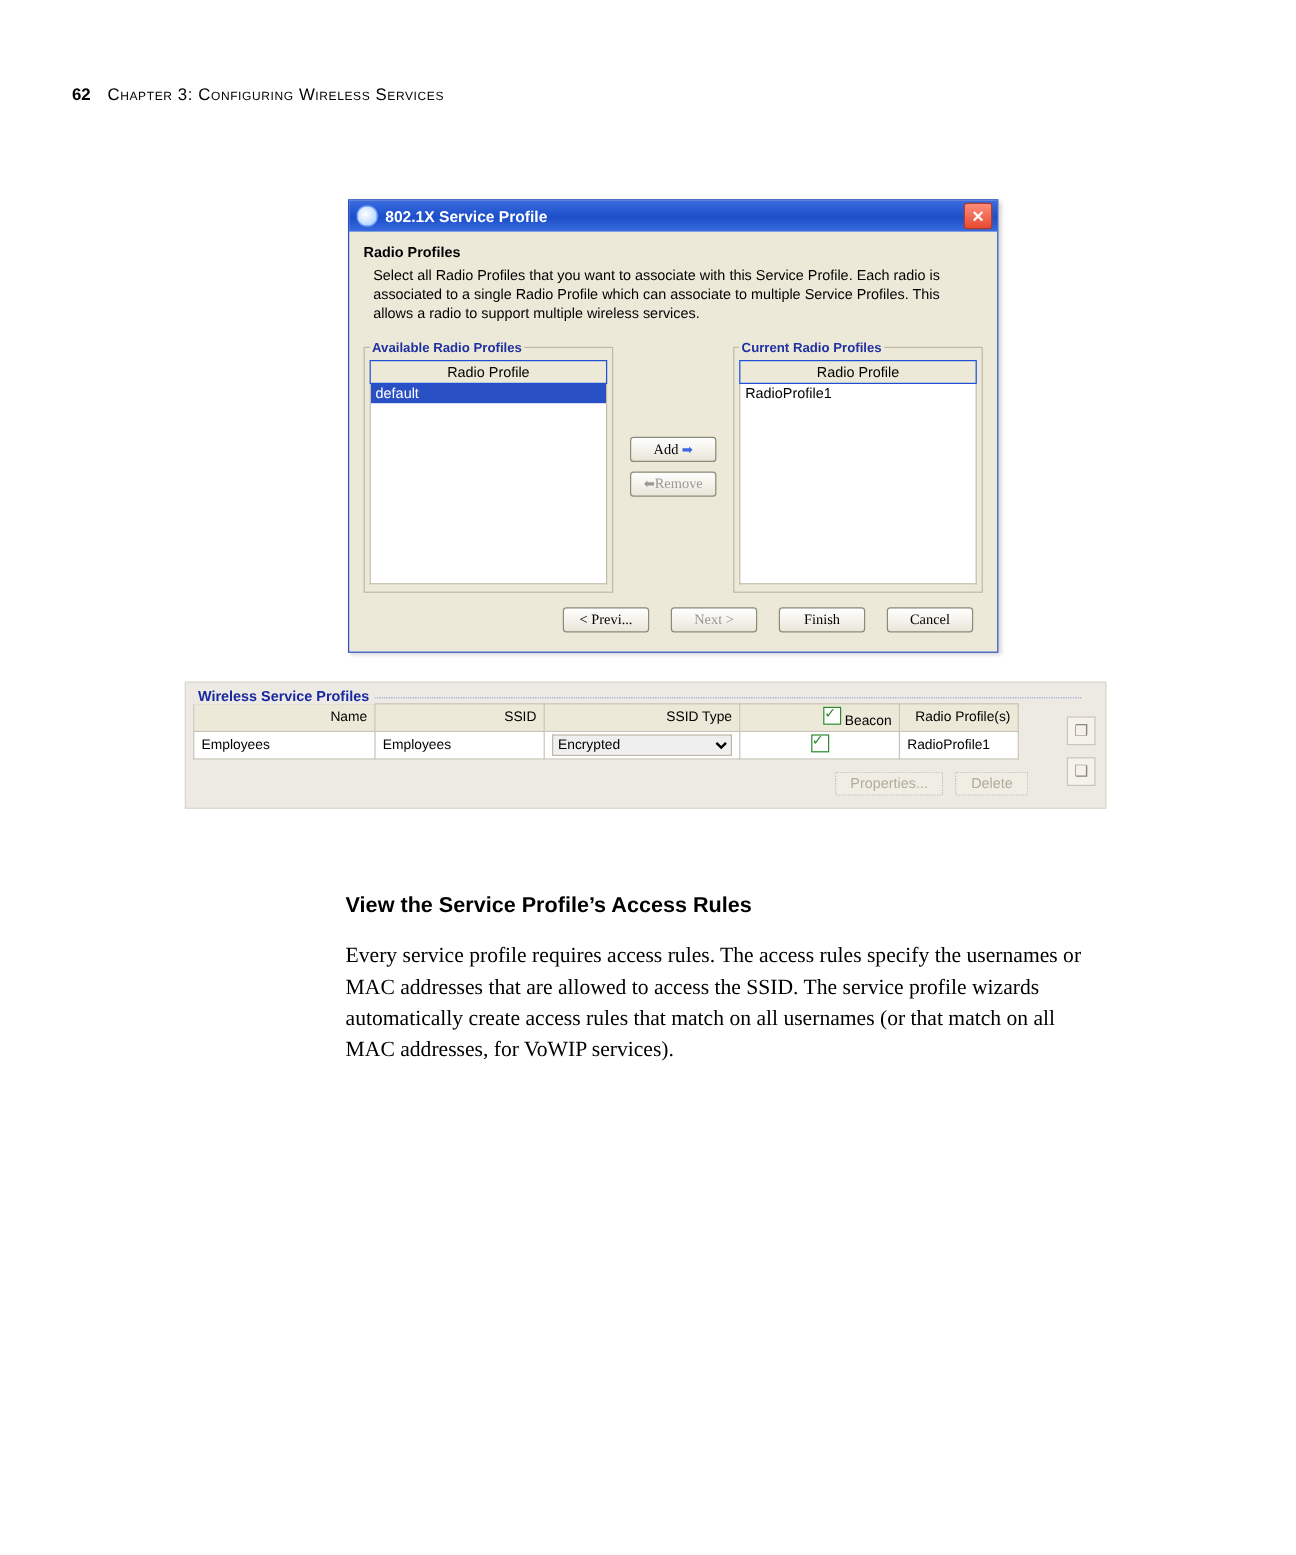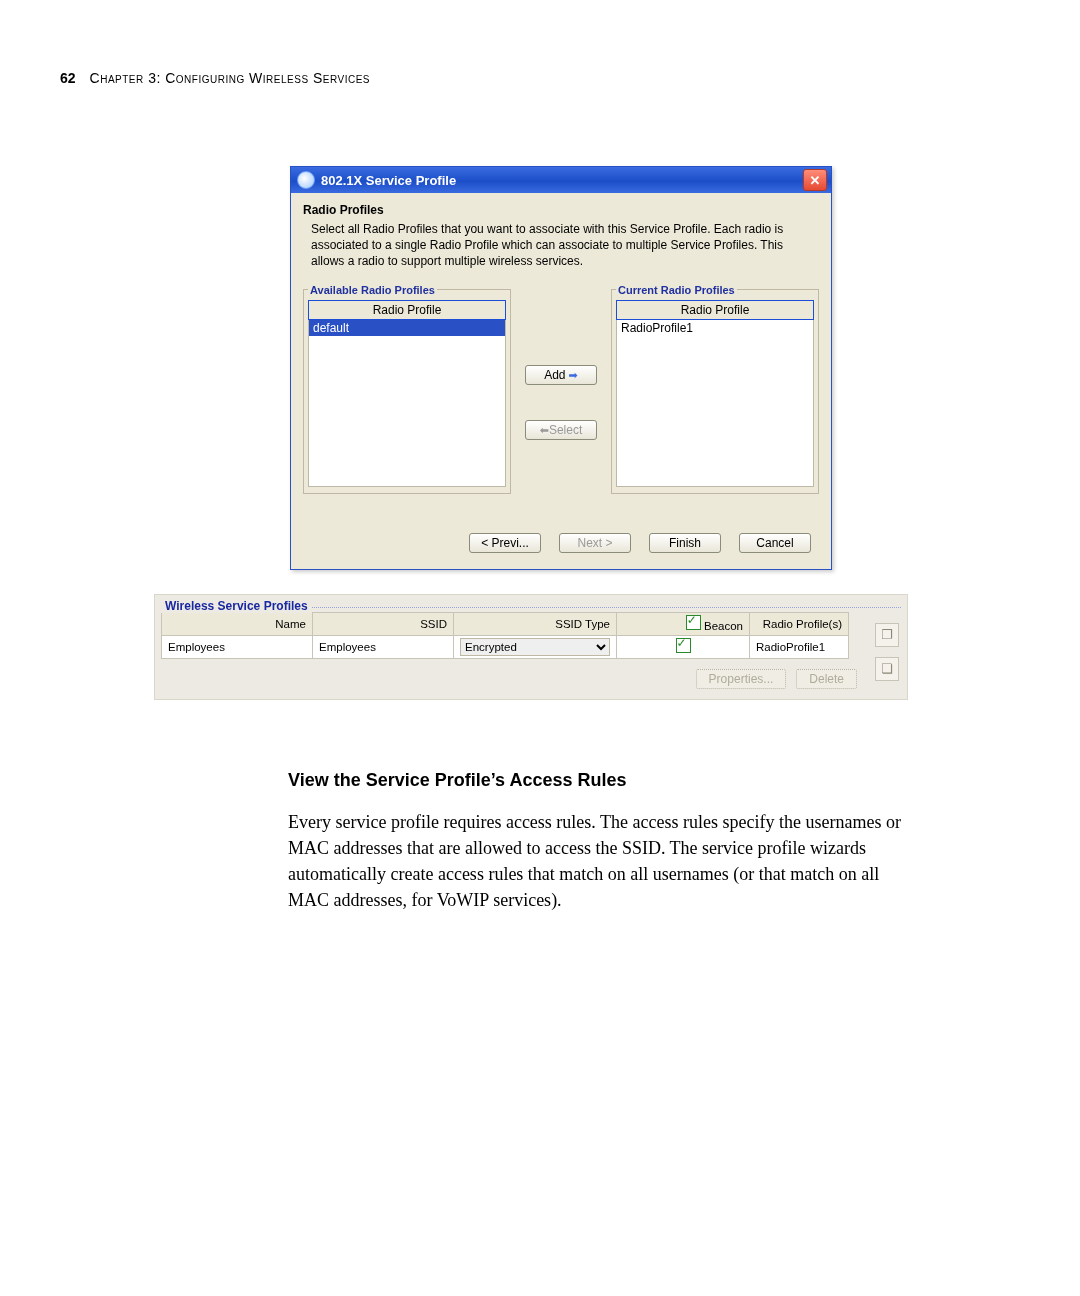--- a/index.html
+++ b/index.html
@@ -98,28 +98,27 @@
     background:#2a50c5; color:#fff; padding:1px 4px; display:block;
   }
   .row-plain { padding:1px 4px; display:block; }
 
   .mid-col {
     width: 84px;
     display:flex; flex-direction:column; justify-content:center; gap:8px;
     align-items:center;
   }
   button.xp {
-    font-family: Liberation Sans, sans-serif;
+    font-family: Liberation Serif, serif;
     font-size: 12px;
     background: linear-gradient(#fff, #e9e6d8);
     border: 1px solid #8b8b7a;
     border-radius: 3px;
     padding: 2px 8px;
     min-width: 72px;
-    margin-top: 27px;
   }
   button.xp[disabled] { color:#999; }
   .arrow-r::after { content:" \27A1"; color:#3a6be0; font-size:11px; }
   .arrow-l::before { content:"\2B05 "; color:#999; font-size:11px; }
 
   .btn-row {
     display:flex; justify-content:flex-end; gap:18px;
     padding: 12px 8px 10px 8px;
   }
 
@@ -135,21 +134,21 @@
   .step-desc { margin: 12px 0 0 28px; }
 
   
   .wsp {
     margin: 24px 0 0 94px;
     width: 740px;
     background: #eceae3;
     border: 1px solid #d9d6cc;
     font-family: Tahoma, Arial, sans-serif;
     font-size: 11.5px;
-    padding: 6px 6px 10px 6px;
+    padding: 6px 20px 10px 6px;
     position: relative;
   }
   .wsp-legend {
     color: #1928a0;
     font-weight: bold;
     font-size: 12px;
     background:#eceae3;
     position:relative;
     top:-2px;
     padding: 0 4px;
@@ -241,21 +240,21 @@
         <fieldset class="group">
           <legend>Available Radio Profiles</legend>
           <div class="list-head">Radio Profile</div>
           <div class="list-body">
             <span class="row-sel">default</span>
           </div>
         </fieldset>
 
         <div class="mid-col">
           <button class="xp arrow-r">Add</button>
-          <button class="xp arrow-l" disabled="">Select</button>
+          <button class="xp arrow-l" disabled="">Remove</button>
         </div>
 
         <fieldset class="group">
           <legend>Current Radio Profiles</legend>
           <div class="list-head">Radio Profile</div>
           <div class="list-body">
             <span class="row-plain">RadioProfile1</span>
           </div>
         </fieldset>
       </div>

